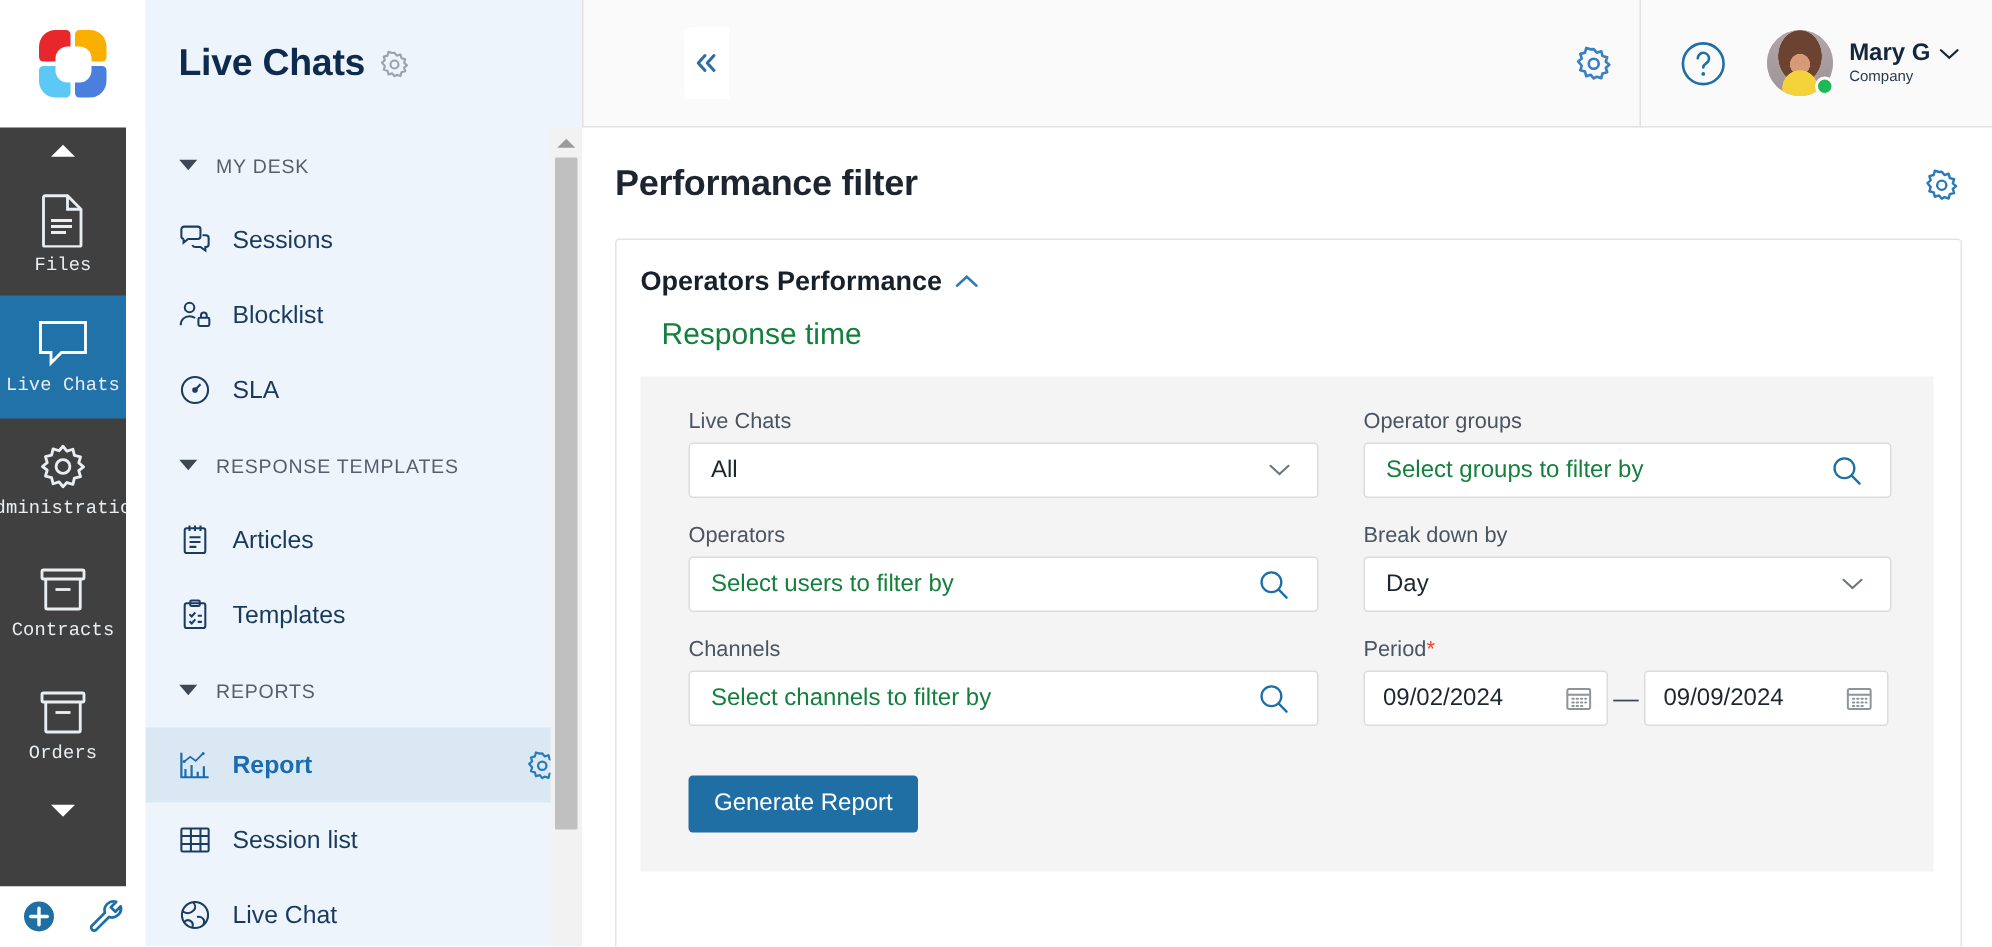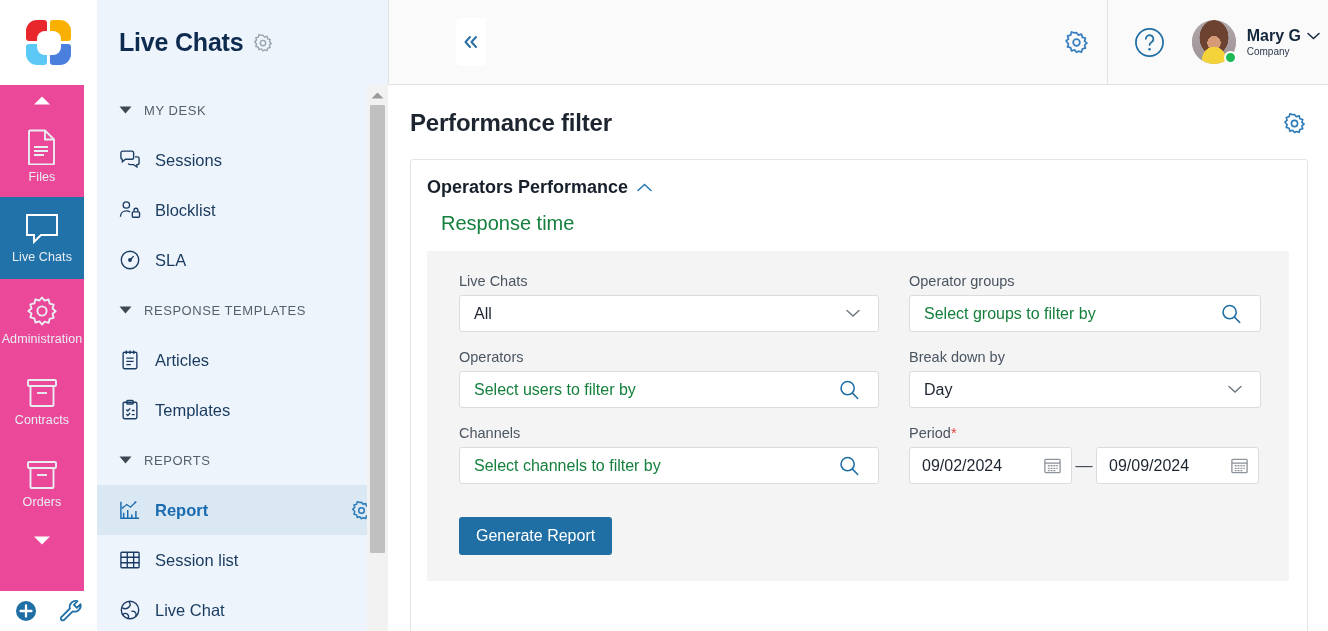--- a/index.html
+++ b/index.html
@@ -19,21 +19,21 @@
     display: flex; align-items: center; justify-content: center;
   }
   .logo-mark { width: 46px; height: 46px; position: relative; }
   .logo-mark span { position: absolute; width: 21px; height: 21px; }
   .lg-tl { top:0; left:0; background:#e8272c; border-top-left-radius:11px; border-bottom-left-radius:3px; border-top-right-radius:3px;}
   .lg-tr { top:0; left:24px; background:#f9b000; border-top-right-radius:11px; border-top-left-radius:3px; border-bottom-right-radius:3px;}
   .lg-br { top:24px; left:24px; background:#4a7fdd; border-bottom-right-radius:11px; border-top-right-radius:3px; border-bottom-left-radius:3px;}
   .lg-bl { top:24px; left:0; background:#5bc8f5; border-bottom-left-radius:11px; border-bottom-right-radius:3px; border-top-left-radius:3px;}
   .logo-hole { position:absolute; top:11px; left:11px; width:24px; height:24px; background:#fff; border-radius:8px; }
 
-  .rail-nav { background: #ec4899; height: 506px; width: 84px; overflow: hidden; }
+  .rail-nav { background: #404040; height: 506px; width: 84px; overflow: hidden; font-family: Liberation Mono, monospace; }
   .rail-arrow {
     height: 30px; display: flex; align-items: center; justify-content: center;
     cursor: pointer;
   }
   .rail-item {
     height: 82px; display: flex; flex-direction: column;
     align-items: center; justify-content: center; gap: 6px;
     color: #e9eef3; cursor: pointer;
   }
   .rail-item.active { background: #2272aa; }
@@ -88,21 +88,21 @@
   
   .main { flex: 1; height: 631px; position: relative; background: #ffffff; }
   .topbar {
     height: 85px; background: #fafafa; border-bottom: 1px solid #e2e2e2;
     display: flex; align-items: center; justify-content: flex-end; position: relative;
   }
   .topbar-divider-l { position: absolute; left: 0; top: 0; bottom: 0; width: 1px; background: #e2e2e2; }
   .tb-gear { width: 60px; display: flex; align-items: center; justify-content: center; cursor: pointer; }
   .tb-sep { width: 1px; height: 85px; background: #e2e2e2; }
   .tb-help { width: 84px; display: flex; align-items: center; justify-content: center; cursor: pointer; }
-  .tb-user { display: flex; align-items: center; gap: 11px; padding-right: 8px; cursor: pointer; }
+  .tb-user { display: flex; align-items: center; gap: 11px; padding-right: 22px; cursor: pointer; }
   .avatar {
     width: 44px; height: 44px; border-radius: 50%; position: relative; overflow: visible;
     background: #b9aeb0;
   }
   .avatar .ava-img {
     position:absolute; inset:0; border-radius:50%; overflow:hidden;
     background:
       radial-gradient(circle at 50% 88%, #f4d23a 0 26%, transparent 27%),
       radial-gradient(ellipse at 50% 52%, #d69a77 0 21%, transparent 22%),
       radial-gradient(ellipse at 50% 40%, #6b4330 0 46%, transparent 47%),

